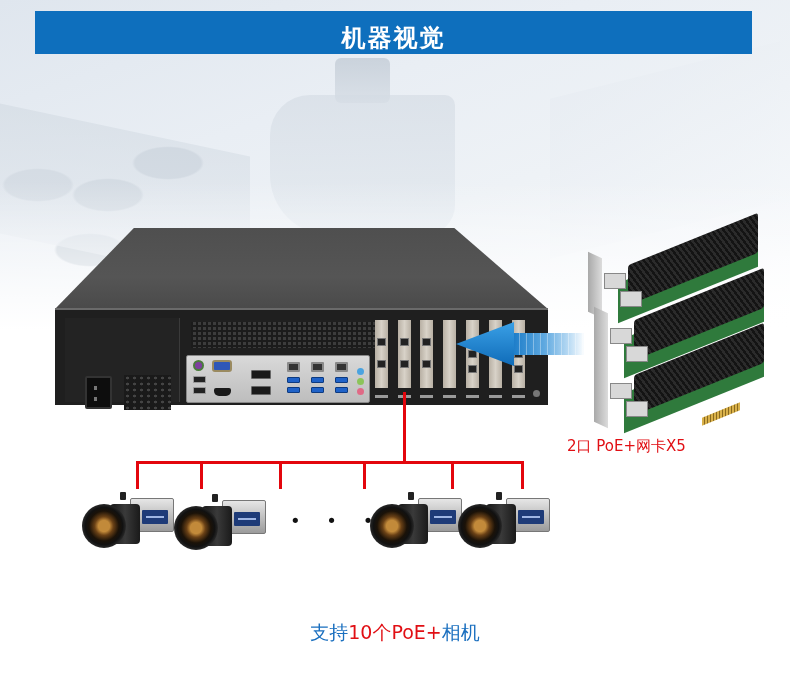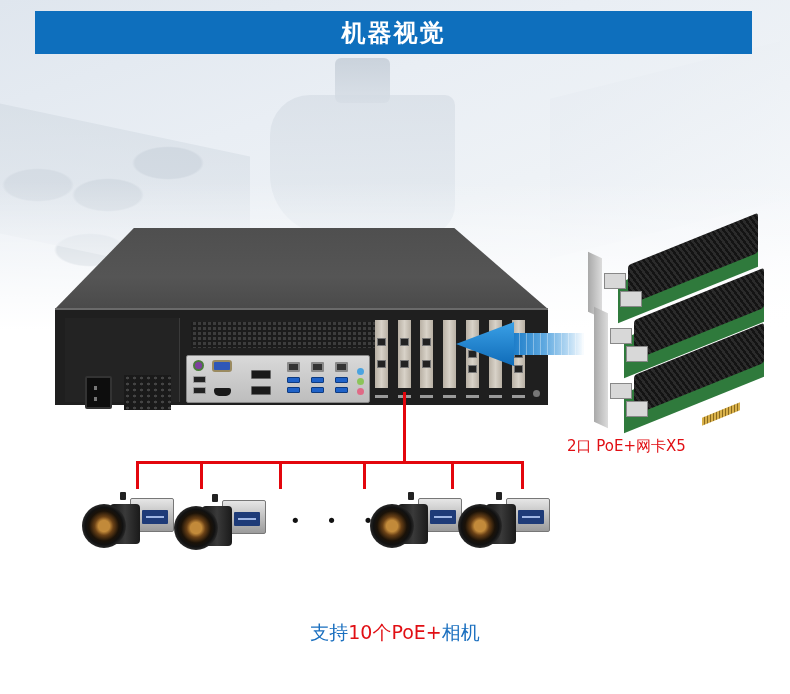--- a/index.html
+++ b/index.html
@@ -36,21 +36,21 @@
   }
   .bg-slab {
     position: absolute; left: 550px; top: 70px; width: 230px; height: 160px;
     background: linear-gradient(160deg, #e7ecf2, #f3f6f9);
     transform: skewY(-14deg); opacity: .7;
   }
 
   
   .banner {
     position: absolute; left: 35px; top: 11px; width: 717px; height: 43px;
-    background: #0e6fbd; display: flex; align-items: center; justify-content: center;
+    background: #0e6fbd; display: flex; align-items: flex-end; justify-content: center;
   }
   .banner-title {
     color: #ffffff; font-size: 24px; font-weight: bold; letter-spacing: 2px;
     font-family: "DejaVu Sans", sans-serif;
   }
 
   
   .chassis-top {
     position: absolute; left: 55px; top: 228px; width: 493px; height: 81px;
     background: linear-gradient(180deg, #4f4f4f, #555 60%, #4a4a4a);

